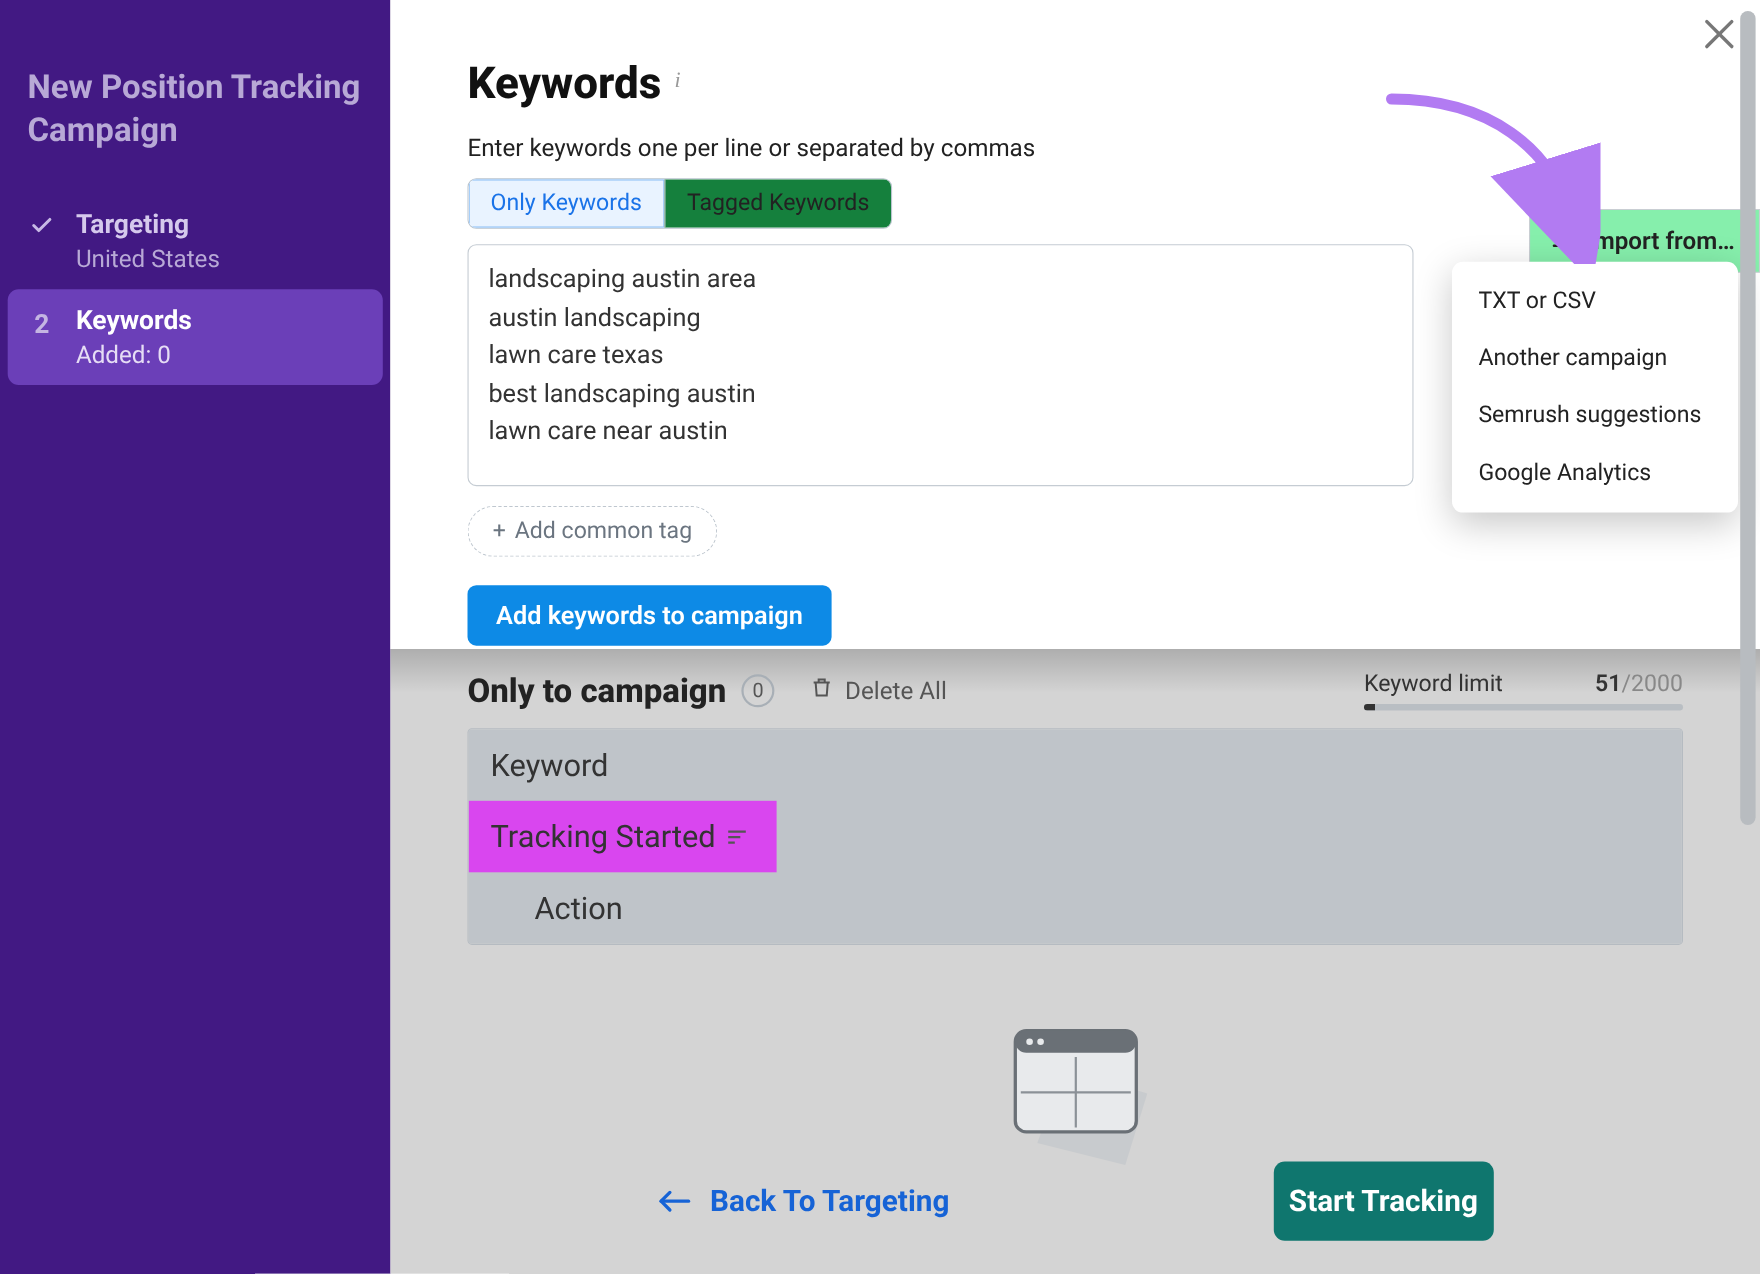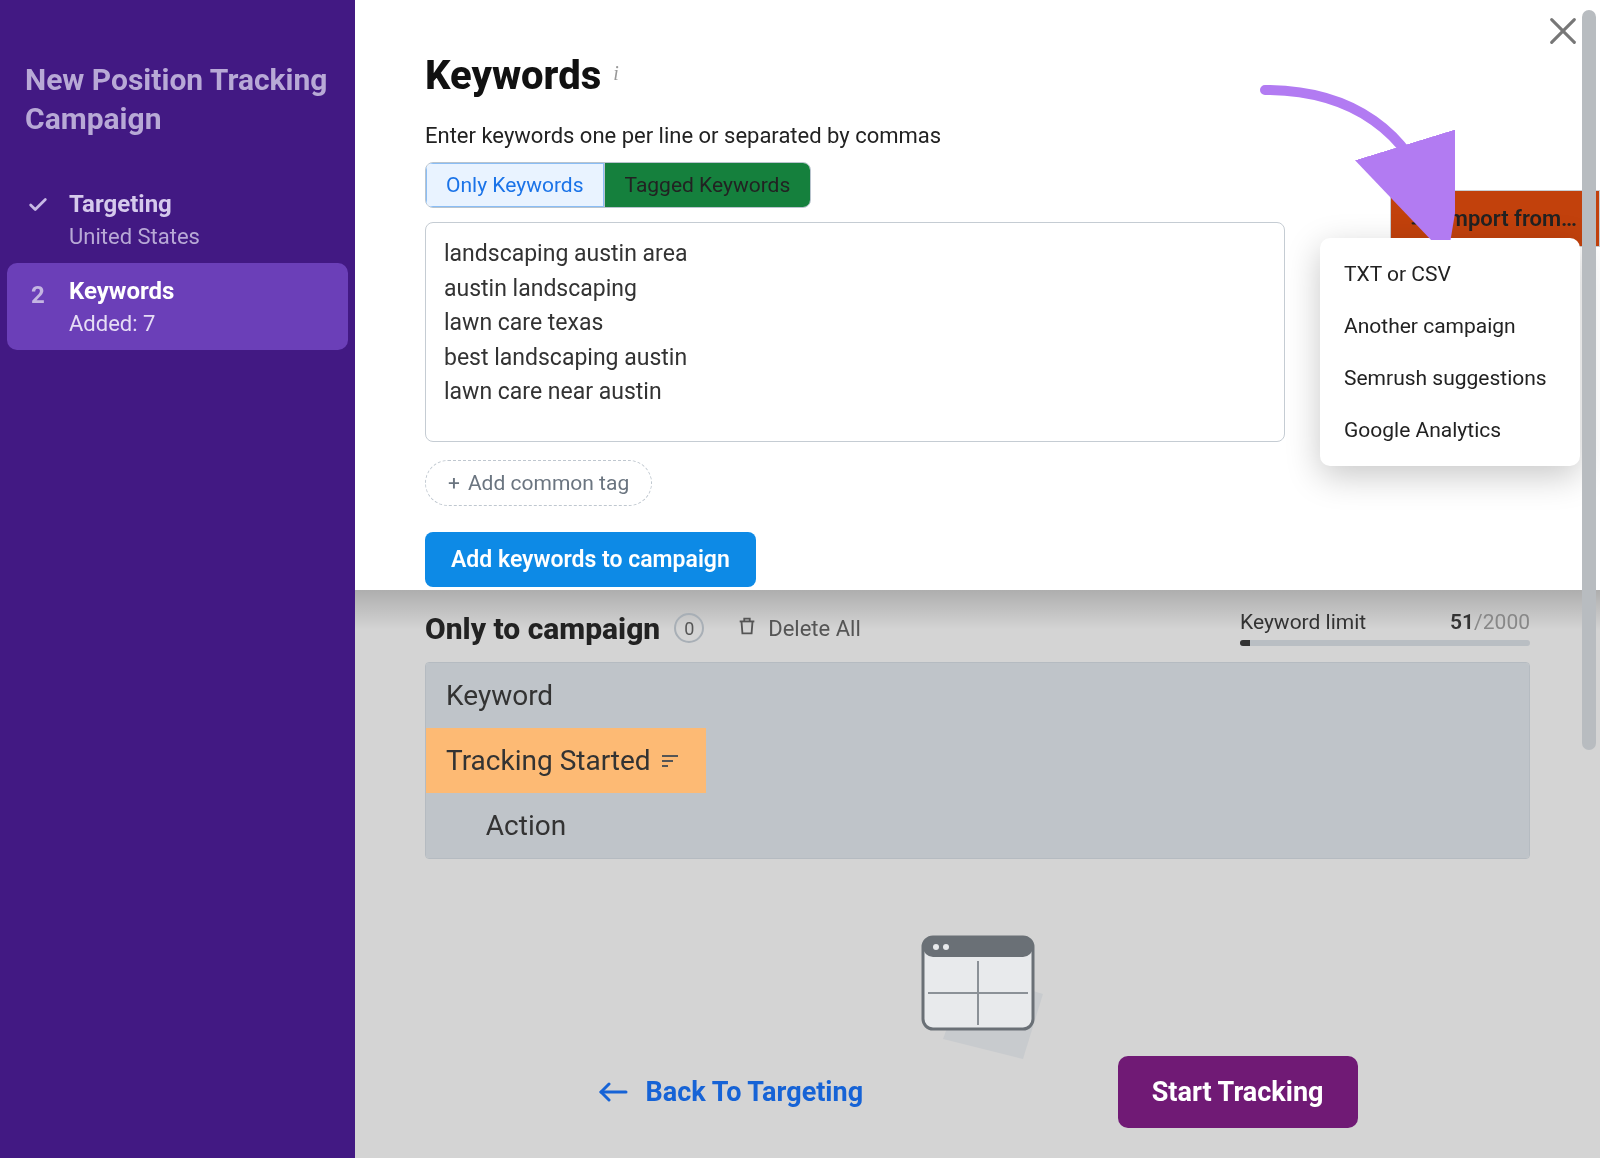--- a/index.html
+++ b/index.html
@@ -69,21 +69,21 @@
   }
 
   .add-btn {
     display:inline-block; margin-top:26px;
     background:#0d8ae6; color:#fff; border:none; border-radius:8px;
     padding: 14px 26px; font-size:23px; font-weight:600; cursor:pointer;
   }
 
   .import-btn {
     position:absolute; top: 190px; right: 0;
-    background:#c2410c; border:1px solid #c9ced3;
+    background:#86efac; border:1px solid #c9ced3;
     border-radius:8px 0 0 8px;
     padding: 14px 22px 14px 18px;
     display:flex; align-items:center; gap:12px;
     font-size:22px; font-weight:600; color:#222; cursor:pointer;
   }
   .import-btn svg { width:22px; height:22px; }
 
   .import-menu {
     position:absolute; top: 238px; right: 20px; width: 260px;
     background:#fff; border-radius:10px; box-shadow: 0 10px 34px rgba(0,0,0,.22);
@@ -125,21 +125,21 @@
   .limit-num .muted { color:#888; font-weight:400; }
   .limit-bar { height:6px; background:#b9bec3; border-radius:3px; margin-top:6px; position:relative; overflow:hidden; }
   .limit-bar-fill { position:absolute; left:0; top:0; bottom:0; background:#333; }
 
   .table {
     border:1px solid #b5bbc1; border-radius:4px; overflow:hidden;
   }
   .thead { display:flex; background:#bfc4c9; color:#333; font-size:28px;flex-direction:column; }
   .th { padding: 16px 20px; }
   .th.kw { flex: 1 1 auto; }
-  .th.track { width: 280px; background:#fdba74; display:flex; align-items:center; gap:10px; justify-content:flex-start; }
+  .th.track { width: 280px; background:#d946ef; display:flex; align-items:center; gap:10px; justify-content:flex-start; }
   .th.act { width: 200px; text-align:center; }
   .sort-ic { width:18px; height:14px; }
 
   .empty-ill {
     display:flex; justify-content:center; padding: 50px 0 0 0;
   }
   .empty-ill .wrap { position:relative; width:180px; height:150px; }
 
   .footer-bar {
     position:absolute; left:0; right:0; bottom: 30px;
@@ -155,22 +155,22 @@
   }
   .chk svg { width:18px; height:18px; color:#fff; }
 
   .foot-actions { display:flex; align-items:center; justify-content:space-between; max-width: 760px; margin: 0 auto; }
   .back-link {
     display:inline-flex; align-items:center; gap:18px;
     color:#1663d6; font-size:27px; font-weight:700; cursor:pointer;
   }
   .back-link svg { width:30px; height:20px; }
   .start-btn {
-    background:#701a75; color:#fff; border:none; border-radius:10px;
-    padding: 20px 34px; font-size:27px; font-weight:700; cursor:pointer;
+    background:#0f766e; color:#fff; border:none; border-radius:10px;
+    padding: 20px 14px; font-size:27px; font-weight:700; cursor:pointer;
   }
 
   
   .fake-scroll {
     position:absolute; right:4px; top:10px; width:14px; height: 740px;
     background: #b8bcc0; border-radius: 8px;
   }
 </style>
 </head>
 <body>
@@ -189,21 +189,21 @@
       <div class="step-sub">United States</div>
     </div>
   </div>
 
   <div class="step-row active">
     <div class="step-marker">
         <span class="step-num">2</span>
       </div>
     <div class="step-body">
       <div class="step-name">Keywords</div>
-      <div class="step-sub">Added: 7</div>
+      <div class="step-sub">Added: 0</div>
     </div>
   </div>
 </div>
 
 <div class="main">
 
   <div class="top-panel">
     <div class="heading-row">
       <div class="heading">Keywords</div>
       <span class="info-i">i</span>

